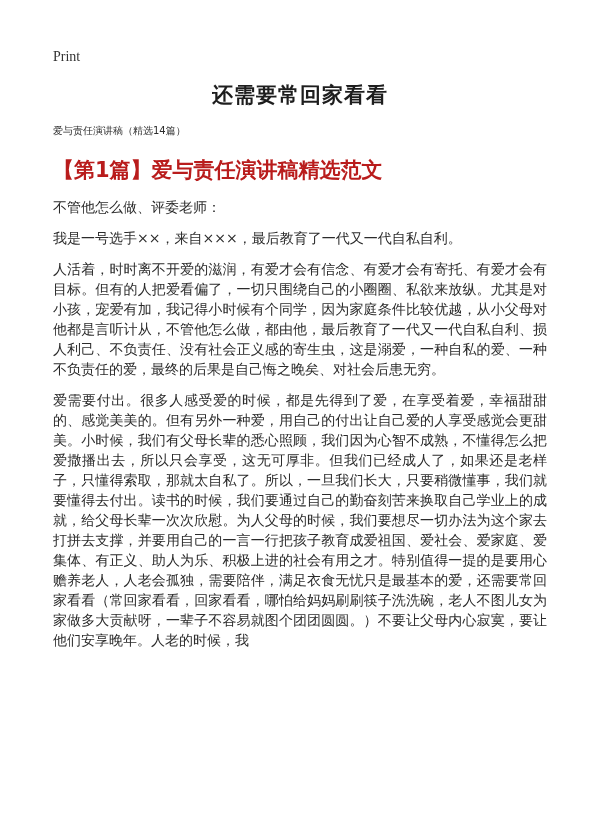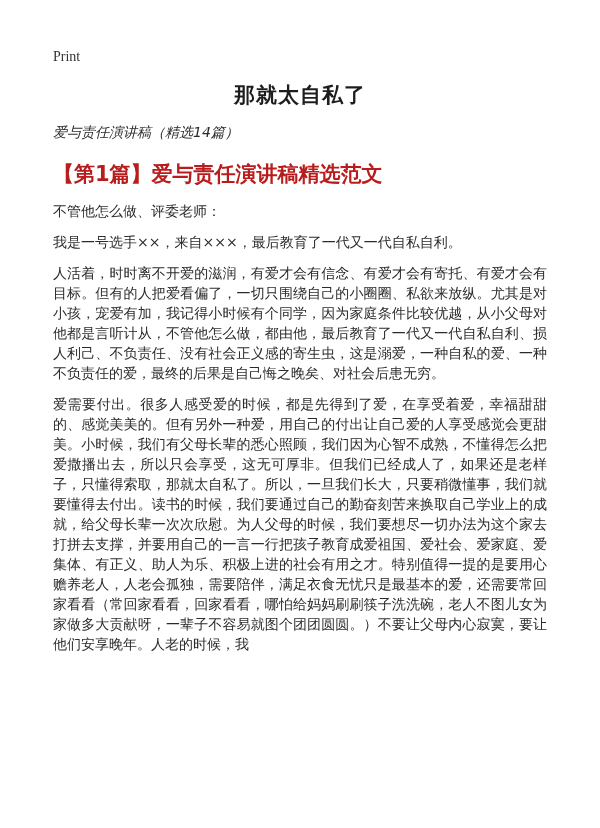--- a/index.html
+++ b/index.html
@@ -31,24 +31,23 @@
   }
   .doc-title {
     font-size: 21px;
     font-weight: bold;
     text-align: center;
     color: #1d1d1d;
     margin: 14px 0 15px 0;
     letter-spacing: 1px;
   }
   .doc-subtitle {
-    font-size: 14px;
+    font-size: 10px;
     color: #2b2b2b;
     margin: 0 0 18px 0;
-    font-style: italic;
   }
   .intro, .para {
     font-size: 14px;
     line-height: 20px;
     text-align: justify;
     text-justify: inter-ideograph;
     color: #2b2b2b;
     margin: 0 0 11px 0;
   }
   .section-heading {
@@ -58,21 +57,21 @@
     margin: 9px 0 13px 0;
   }
 </style>
 </head>
 <body>
 
 <div class="page">
 
   <span class="print-link">Print</span>
 
-  <h1 class="doc-title">那就太自私了</h1>
+  <h1 class="doc-title">还需要常回家看看</h1>
 
   <div class="doc-subtitle">爱与责任演讲稿（精选14篇）</div>
 
 
   <div class="section-heading">【第1篇】爱与责任演讲稿精选范文</div>
 
   <p class="para">不管他怎么做、评委老师：</p>
 
   <p class="para">我是一号选手××，来自×××，最后教育了一代又一代自私自利。</p>
 

